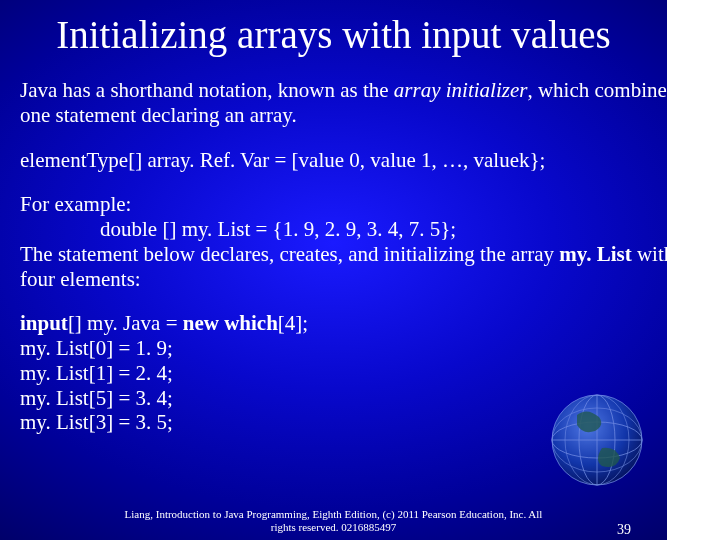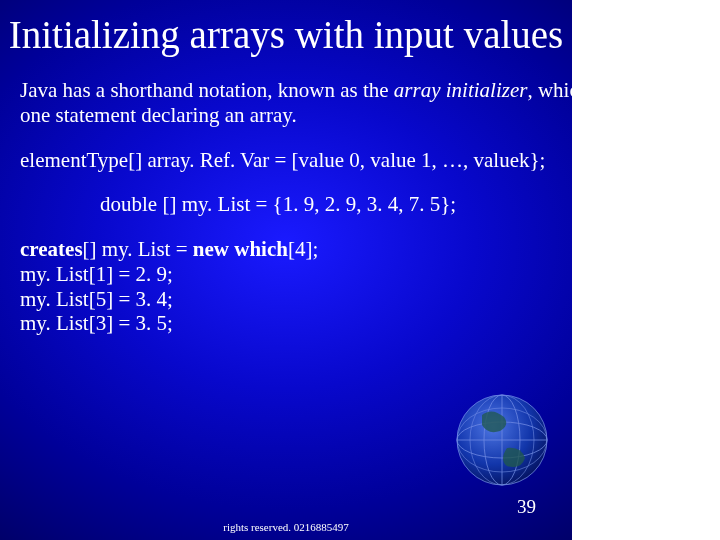--- a/index.html
+++ b/index.html
@@ -5,21 +5,21 @@
   html, body {
     margin: 0;
     padding: 0;
     width: 720px;
     height: 540px;
     overflow: hidden;
     font-family: "Times New Roman", Times, serif;
   }
   .slide {
     position: relative;
-    width: 572px;
+    width: 667px;
     height: 540px;
     background: radial-gradient(ellipse 110% 90% at 50% 45%, #1a1aff 0%, #0808cc 30%, #000099 55%, #000066 78%, #000033 100%);
     color: #ffffff;
   }
   .title {
     position: absolute;
     top: 12px;
     left: 0;
     width: 100%;
     text-align: center;
@@ -46,22 +46,22 @@
     left: 0;
     width: 100%;
     text-align: center;
     font-size: 11px;
     color: #ffffff;
     line-height: 1.2;
   }
   .pagenum {
     position: absolute;
     right: 36px;
-    bottom: 22px;
-    font-size: 19px;
+    bottom: 2px;
+    font-size: 14px;
     color: #ffffff;
   }
   .globe {
     position: absolute;
     right: 10px;
     bottom: 40px;
     width: 120px;
     height: 120px;
     opacity: 0.7;
   }
@@ -73,26 +73,31 @@
 
   <div class="title">Initializing arrays with input values</div>
 
   <div class="body">
     <p>
       <span>Java has a shorthand notation, known as the </span><span class="italic">array initializer</span><span>, which combines in one statement declaring an array.</span>
     </p>
     <div class="gap"></div>
     <p>elementType[] array. Ref. Var = [value 0, value 1, …, valuek};</p>
     <div class="gap"></div>
+    <p>For example:</p>
     <p class="indent">double [] my. List = {1. 9, 2. 9, 3. 4, 7. 5};</p>
+    <p>
+      <span>The statement below declares, creates, and initializing the array </span><span class="bold">my. List</span><span> with four elements:</span>
+    </p>
     <div class="gap"></div>
     <p>
-      <span class="bold">creates</span><span>[] my. List = </span><span class="bold">new which</span><span>[4];</span>
+      <span class="bold">input</span><span>[] my. Java = </span><span class="bold">new which</span><span>[4];</span>
     </p>
-    <p>my. List[1] = 2. 9;</p>
+    <p>my. List[0] = 1. 9;</p>
+    <p>my. List[1] = 2. 4;</p>
     <p>my. List[5] = 3. 4;</p>
     <p>my. List[3] = 3. 5;</p>
   </div>
 
   <svg class="globe" viewBox="0 0 120 120">
     <defs>
       <radialGradient id="gg" cx="40%" cy="35%" r="70%">
         <stop offset="0%" stop-color="#6fa8ff"></stop>
         <stop offset="60%" stop-color="#1a4db3"></stop>
         <stop offset="100%" stop-color="#061a4d"></stop>
@@ -104,19 +109,19 @@
     <ellipse cx="60" cy="60" rx="45" ry="32" fill="none" stroke="#9cc2ff" stroke-width="0.6"></ellipse>
     <ellipse cx="60" cy="60" rx="18" ry="45" fill="none" stroke="#9cc2ff" stroke-width="0.8"></ellipse>
     <ellipse cx="60" cy="60" rx="32" ry="45" fill="none" stroke="#9cc2ff" stroke-width="0.6"></ellipse>
     <line x1="15" y1="60" x2="105" y2="60" stroke="#9cc2ff" stroke-width="0.8"></line>
     <line x1="60" y1="15" x2="60" y2="105" stroke="#9cc2ff" stroke-width="0.8"></line>
     <path d="M40 35 q10 -8 22 2 q6 8 -4 14 q-12 4 -18 -6 z" fill="#2e7d32" opacity="0.8"></path>
     <path d="M65 68 q14 -2 18 10 q-4 12 -18 8 q-8 -6 0 -18 z" fill="#2e7d32" opacity="0.8"></path>
   </svg>
 
   <div class="footer">
-    <br>
+    <span>Liang, Introduction to Java Programming, Eighth Edition, (c) 2011 Pearson Education, Inc. All</span><br>
     <span>rights reserved. 0216885497</span>
   </div>
 
   <div class="pagenum">39</div>
 
 </div>
 
 </body></html>

